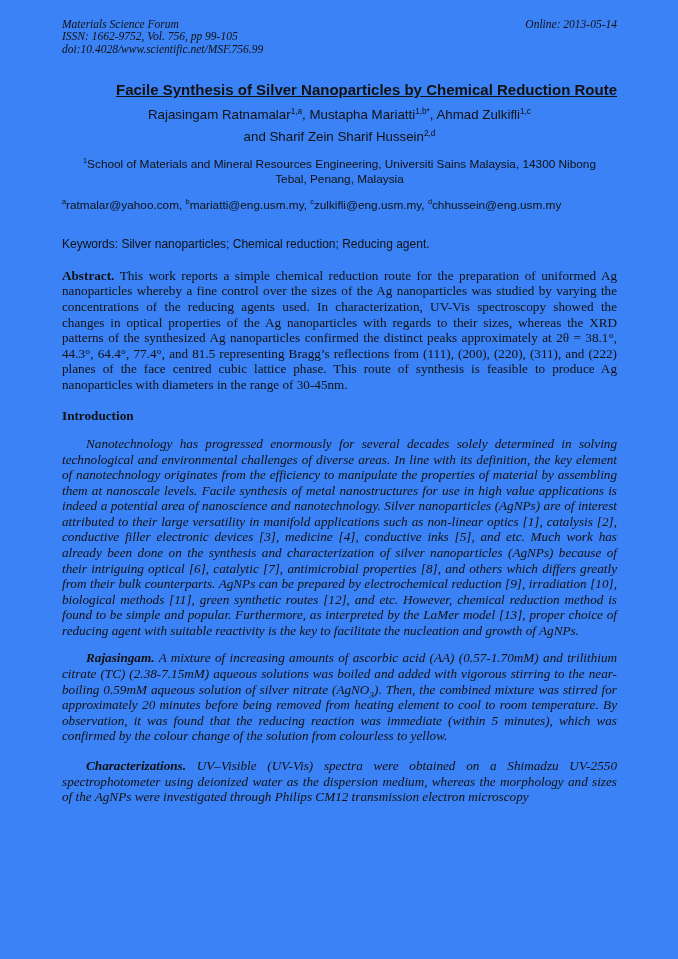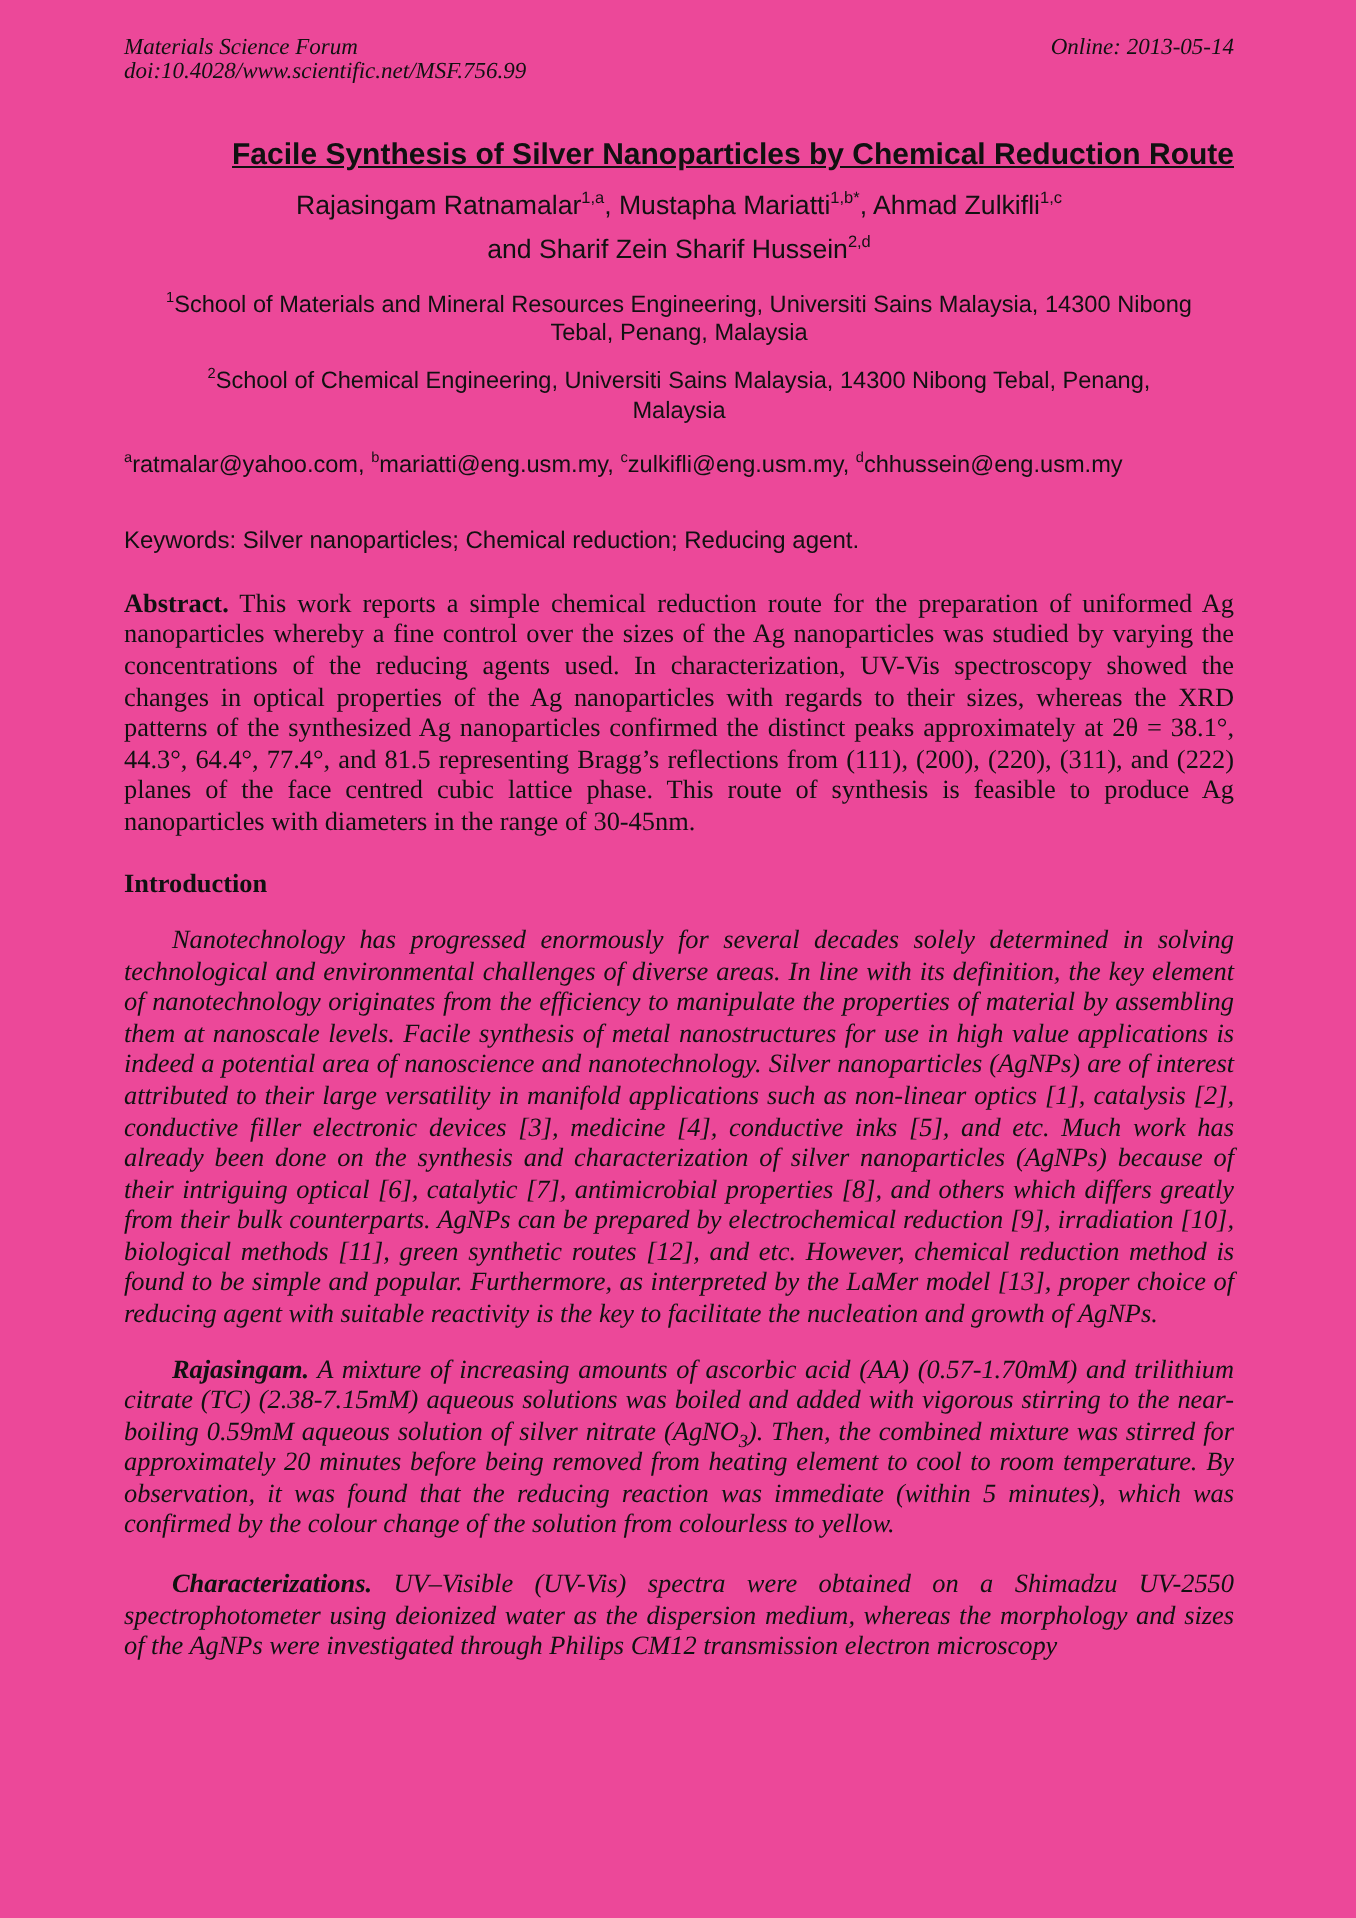--- a/index.html
+++ b/index.html
@@ -1,19 +1,19 @@
 <!DOCTYPE html>
 <html><head>
 <meta charset="utf-8">
 <style>
   html, body { margin: 0; padding: 0; background: #ffffff; }
   .page {
     width: 678px; height: 959px;
     box-sizing: border-box;
-    background: #ec4899;
+    background: #3b82f6;
     color: #111111;
     padding: 18px 61px 0 62px;
     overflow: hidden;
     position: relative;
   }
   
   .hdr {
     display: flex;
     justify-content: space-between;
     align-items: flex-start;
@@ -76,35 +76,35 @@
   }
 </style>
 </head>
 <body>
 
 <div class="page">
 
   <header class="hdr">
     <div class="hdr-left">
       <div>Materials Science Forum</div>
+      <div>ISSN: 1662-9752, Vol. 756, pp 99-105</div>
       <div>doi:10.4028/www.scientific.net/MSF.756.99</div>
     </div>
     <div class="hdr-right">Online: 2013-05-14</div>
   </header>
 
   <h1 class="title">Facile Synthesis of Silver Nanoparticles by Chemical Reduction Route</h1>
 
   <div class="authors">
     <div><span>Rajasingam Ratnamalar</span><sup>1,a</sup><span>, Mustapha Mariatti</span><sup>1,b*</sup><span>, Ahmad Zulkifli</span><sup>1,c</sup></div>
     <div><span>and Sharif Zein Sharif Hussein</span><sup>2,d</sup></div>
   </div>
 
   <p class="affil"><sup>1</sup><span>School of Materials and Mineral Resources Engineering, Universiti Sains Malaysia, 14300 Nibong</span><br><span>Tebal, Penang, Malaysia</span></p>
 
-  <p class="affil"><sup>2</sup><span>School of Chemical Engineering, Universiti Sains Malaysia, 14300 Nibong Tebal, Penang,</span><br><span>Malaysia</span></p>
 
   <p class="emails"><sup>a</sup><span>ratmalar@yahoo.com, </span><sup>b</sup><span>mariatti@eng.usm.my, </span><sup>c</sup><span>zulkifli@eng.usm.my, </span><sup>d</sup><span>chhussein@eng.usm.my</span></p>
 
   <p class="keywords">
     <b>Keywords:</b>
     <span>Silver nanoparticles; Chemical reduction; Reducing agent.</span>
   </p>
 
   <p class="body abstract">
     <b>Abstract.</b>

